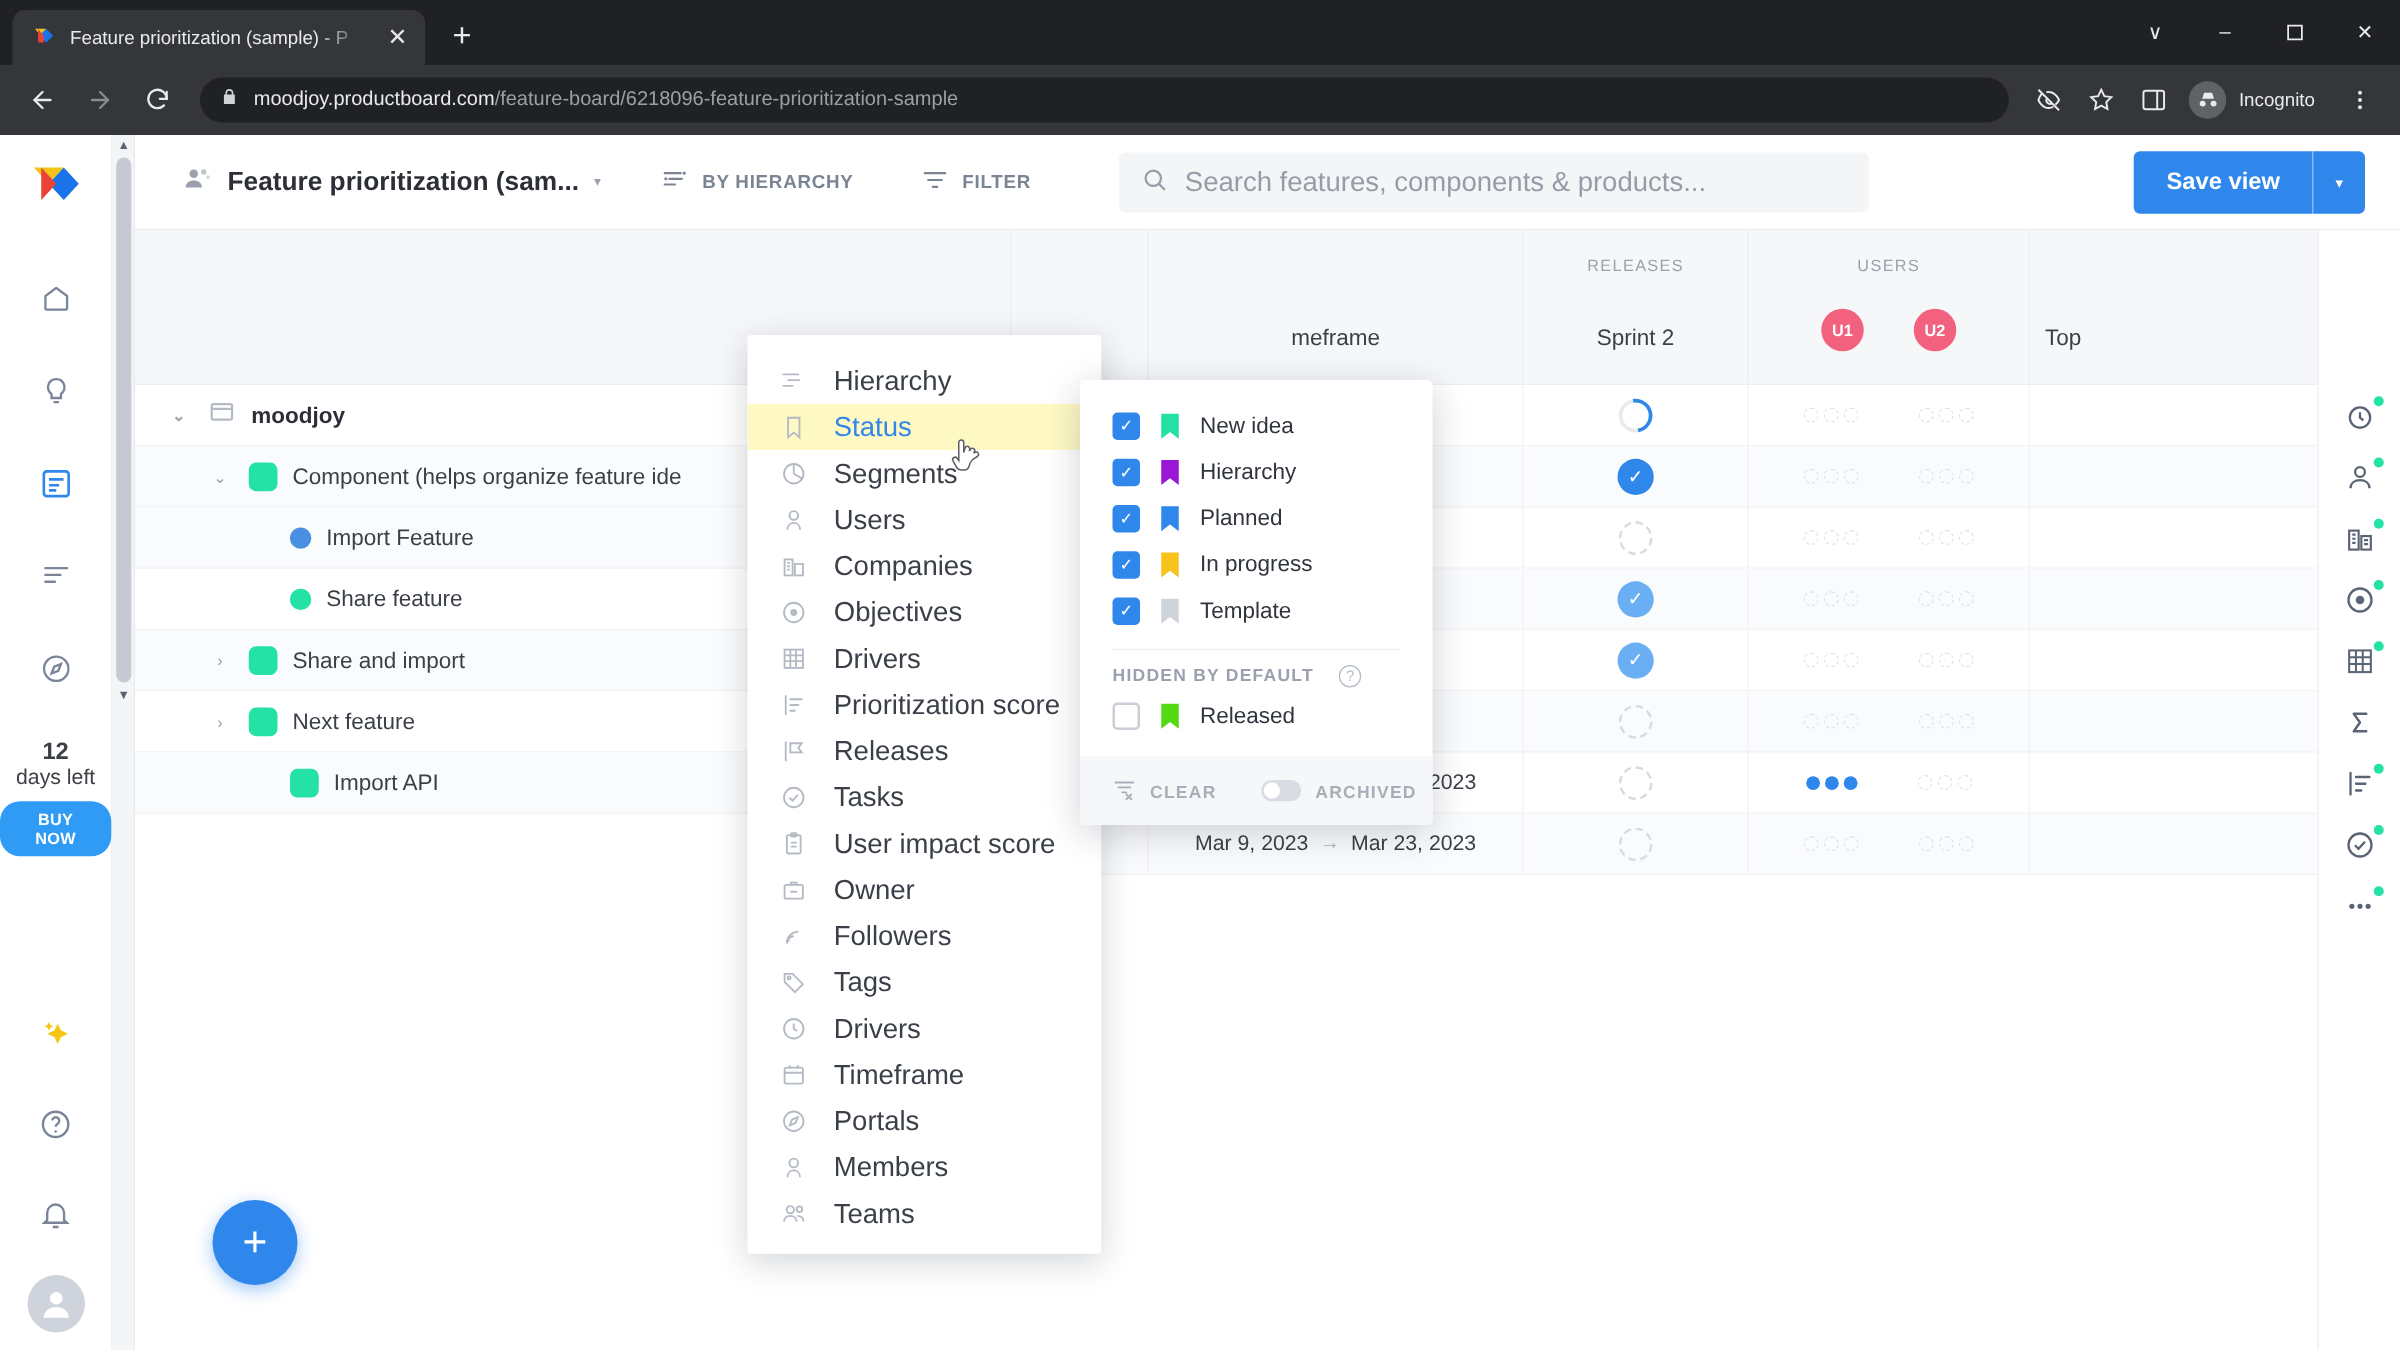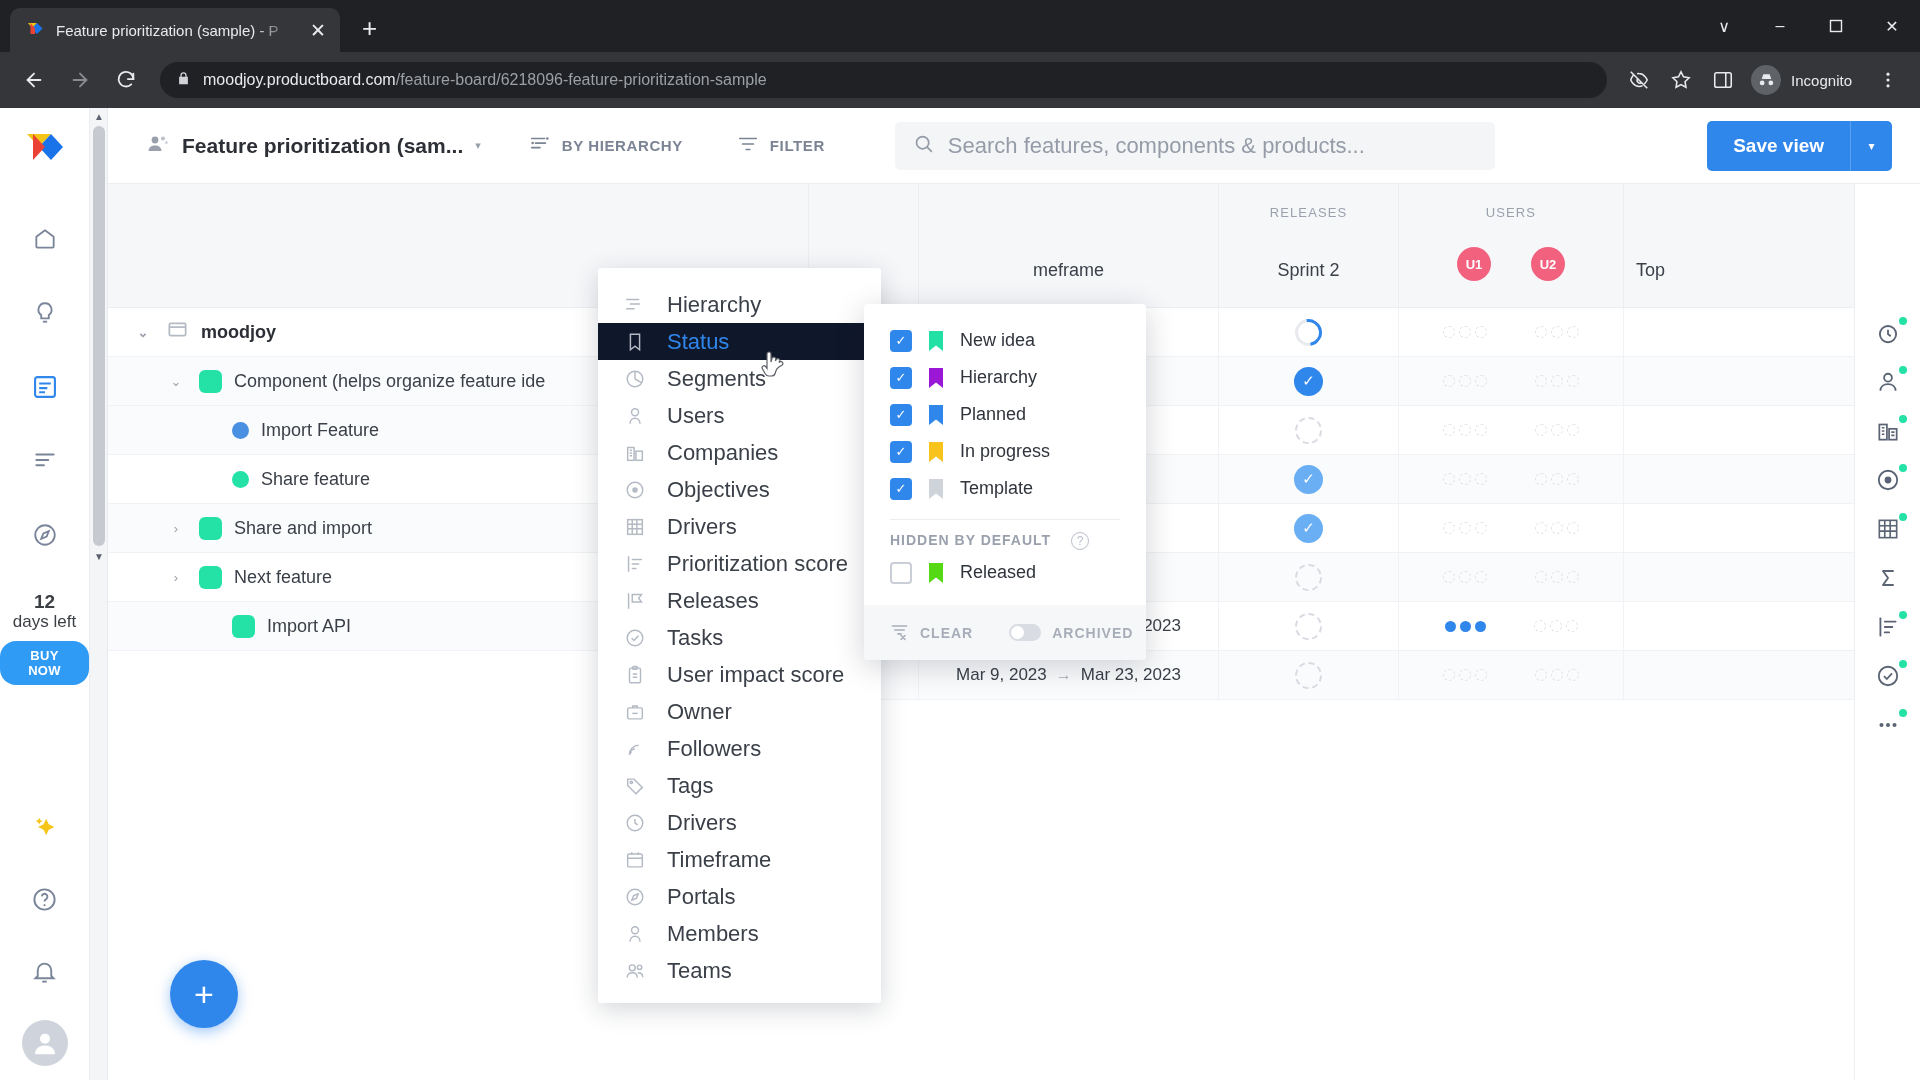--- a/index.html
+++ b/index.html
@@ -179,21 +179,21 @@
   
   .menu {
     position: absolute; left: 490px; top: 160px; width: 283px; background: #fff;
     box-shadow: 0 6px 26px rgba(23,32,48,.19); border-radius: 3px;
     padding: 18px 0 0 0; z-index: 40; height: 735px; overflow: hidden;
   }
   .menu-item {
     height: 37px; display: flex; align-items: center; gap: 21px; padding: 0 20px 0 26px;
     font-size: 22px; color: #3a3f48;
   }
-  .menu-item.active { background: #0f172a; color: #2f86eb; }
+  .menu-item.active { background: #fef9c3; color: #2f86eb; }
   .mi-ic { width: 22px; height: 22px; flex: 0 0 22px; color: #b4bac4; display: flex; align-items: center; justify-content: center; }
   .menu-item.active .mi-ic { color: #b4bac4; }
 
   
   .statuspop {
     position: absolute; left: 756px; top: 196px; width: 282px; background: #fff;
     box-shadow: 0 6px 30px rgba(23,32,48,.2); border-radius: 4px; z-index: 50;
   }
   .sp-body { padding: 18px 0 14px 0; }
   .sp-row { height: 37px; display: flex; align-items: center; gap: 16px; padding: 0 26px; }

